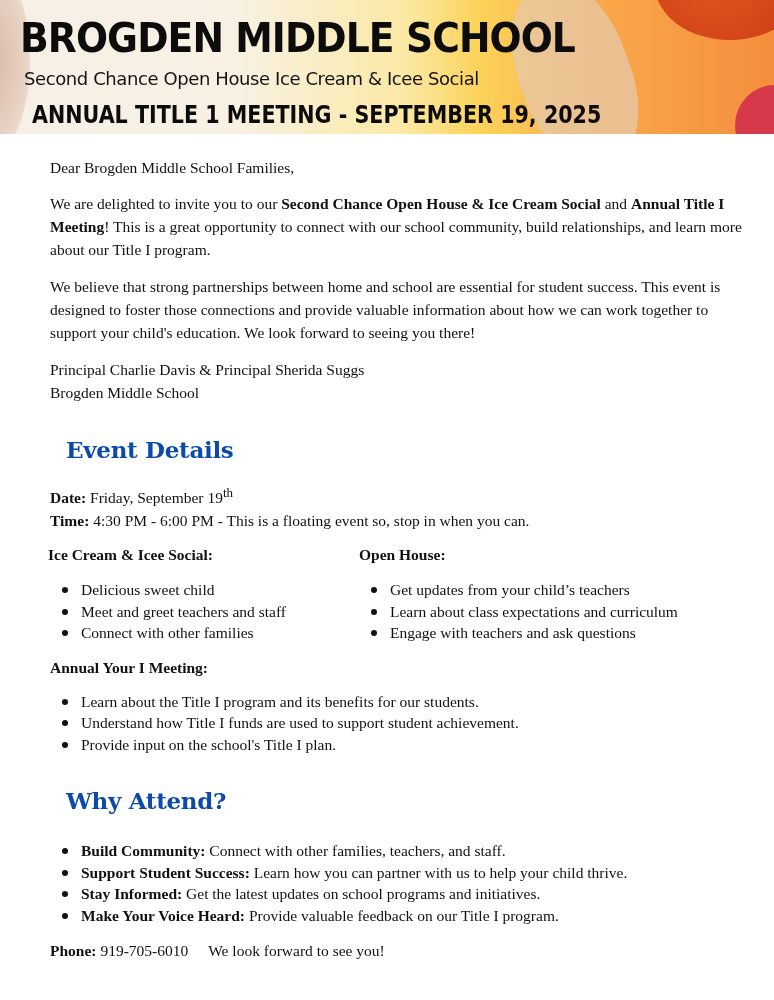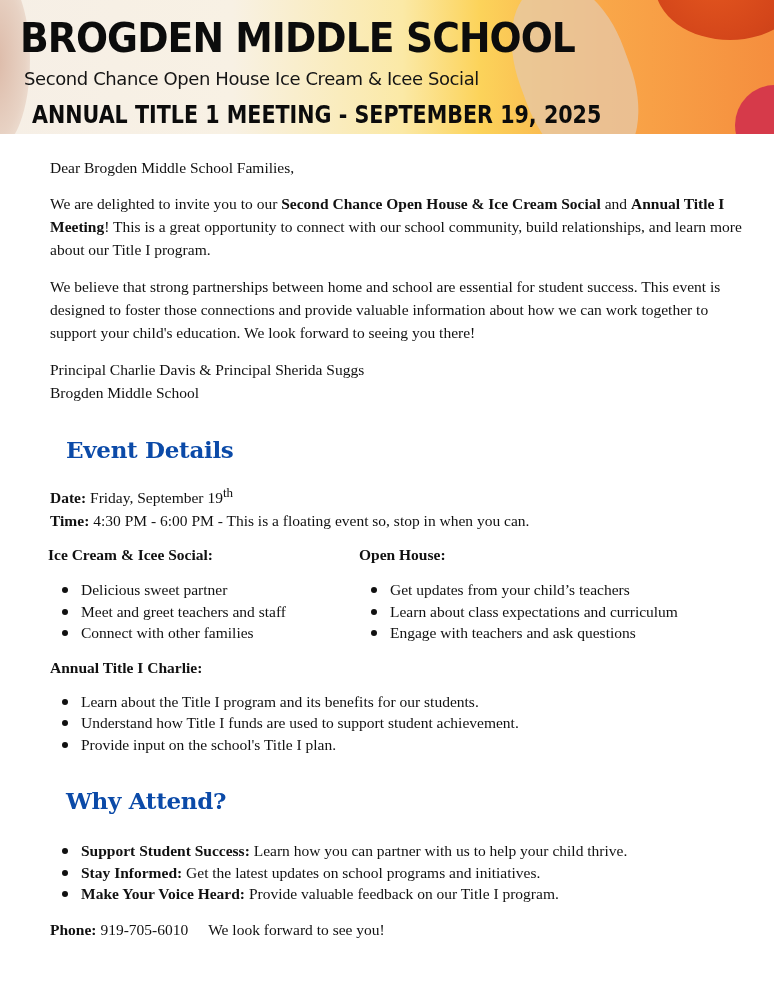--- a/index.html
+++ b/index.html
@@ -57,49 +57,50 @@
   <div style="height:9px"></div>
   <p><b>Date:</b><span> Friday, September 19</span><sup>th</sup></p>
   <p><b>Time:</b><span> 4:30 PM - 6:00 PM - This is a floating event so, stop in when you can.</span></p>
 
   <div style="height:11px"></div>
   <div class="row">
     <div class="col">
       <p style="margin-left:-2px"><b>Ice Cream &amp; Icee Social:</b></p>
       <div style="height:13px"></div>
       <ul class="bul">
-        <li>Delicious sweet partner</li>
+        <li>Delicious sweet child</li>
         <li>Meet and greet teachers and staff</li>
         <li>Connect with other families</li>
       </ul>
     </div>
     <div class="col" style="width:380px">
       <p><b>Open House:</b></p>
       <div style="height:13px"></div>
       <ul class="bul">
         <li>Get updates from your child’s teachers</li>
         <li>Learn about class expectations and curriculum</li>
         <li>Engage with teachers and ask questions</li>
       </ul>
     </div>
   </div>
 
   <div style="height:12px"></div>
-  <p><b>Annual Title I Charlie:</b></p>
+  <p><b>Annual Your I Meeting:</b></p>
   <div style="height:12px"></div>
   <ul class="bul">
     <li>Learn about the Title I program and its benefits for our students.</li>
     <li>Understand how Title I funds are used to support student achievement.</li>
     <li>Provide input on the school's Title I plan.</li>
   </ul>
 
   <div style="height:18px"></div>
   <h2 class="h2">Why Attend?</h2>
   <div style="height:12px"></div>
   <ul class="bul">
+    <li><b>Build Community:</b><span> Connect with other families, teachers, and staff.</span></li>
     <li><b>Support Student Success:</b><span> Learn how you can partner with us to help your child thrive.</span></li>
     <li><b>Stay Informed:</b><span> Get the latest updates on school programs and initiatives.</span></li>
     <li><b>Make Your Voice Heard:</b><span> Provide valuable feedback on our Title I program.</span></li>
   </ul>
 
   <div style="height:13px"></div>
   <p><b>Phone:</b><span> 919-705-6010</span><span style="display:inline-block;width:20px"></span><span>We look forward to see you!</span></p>
 </div>
 
 </body></html>

